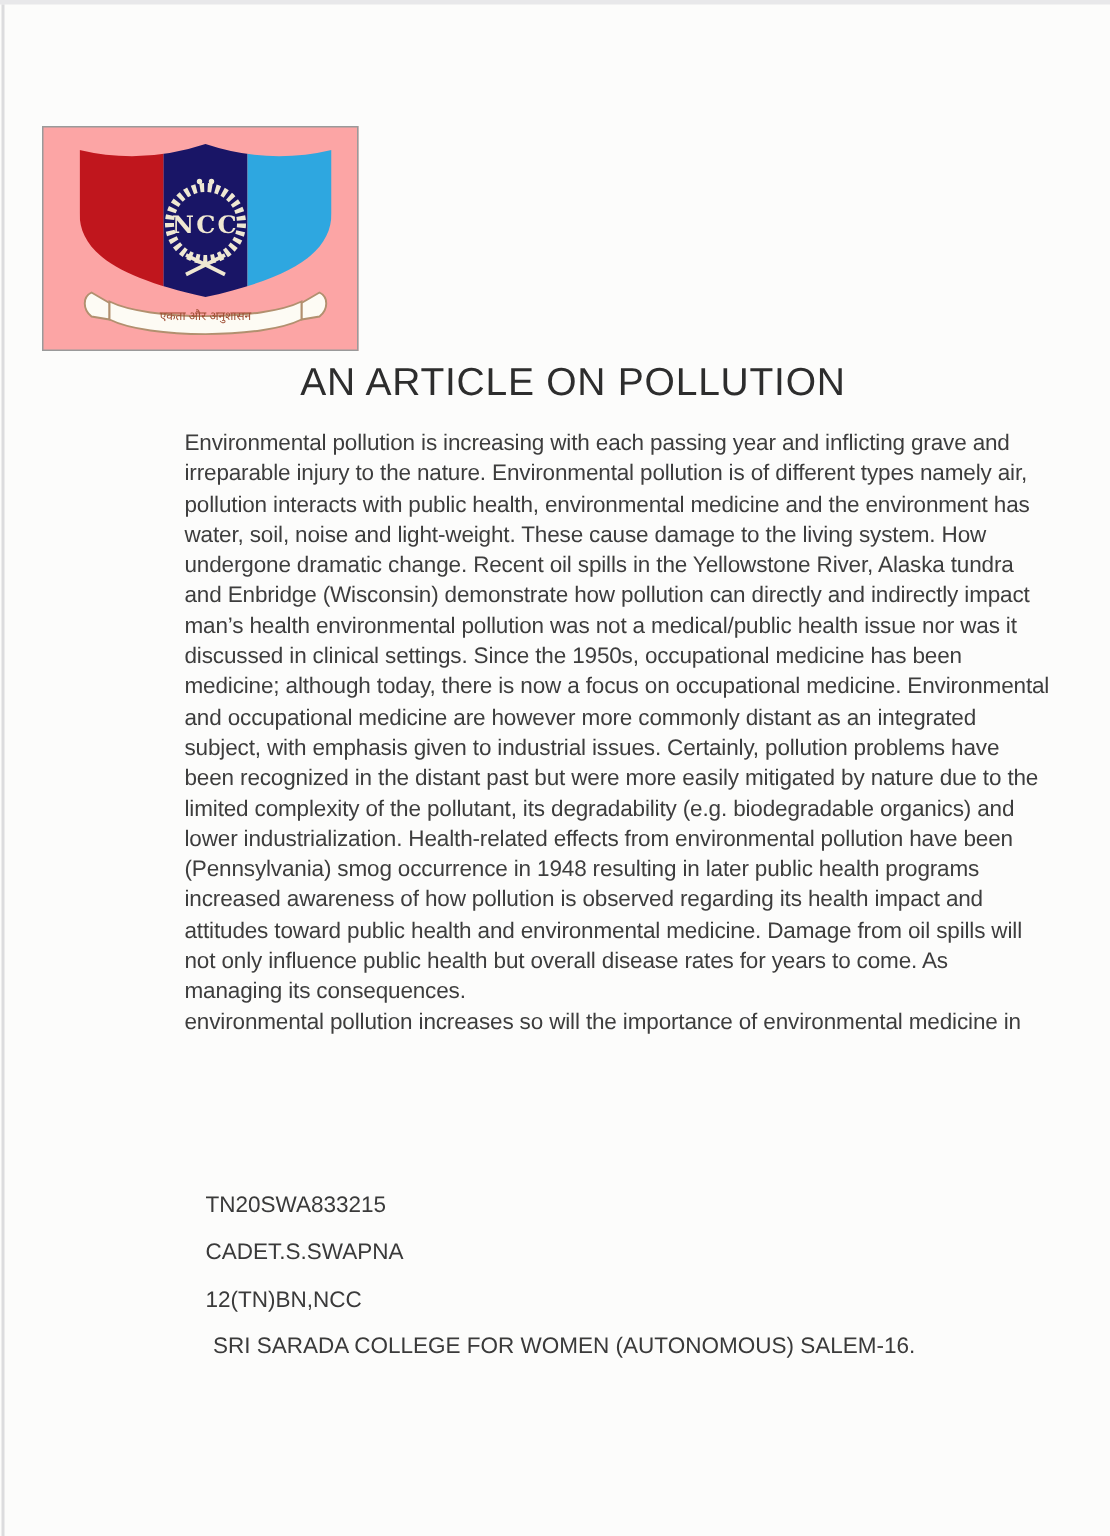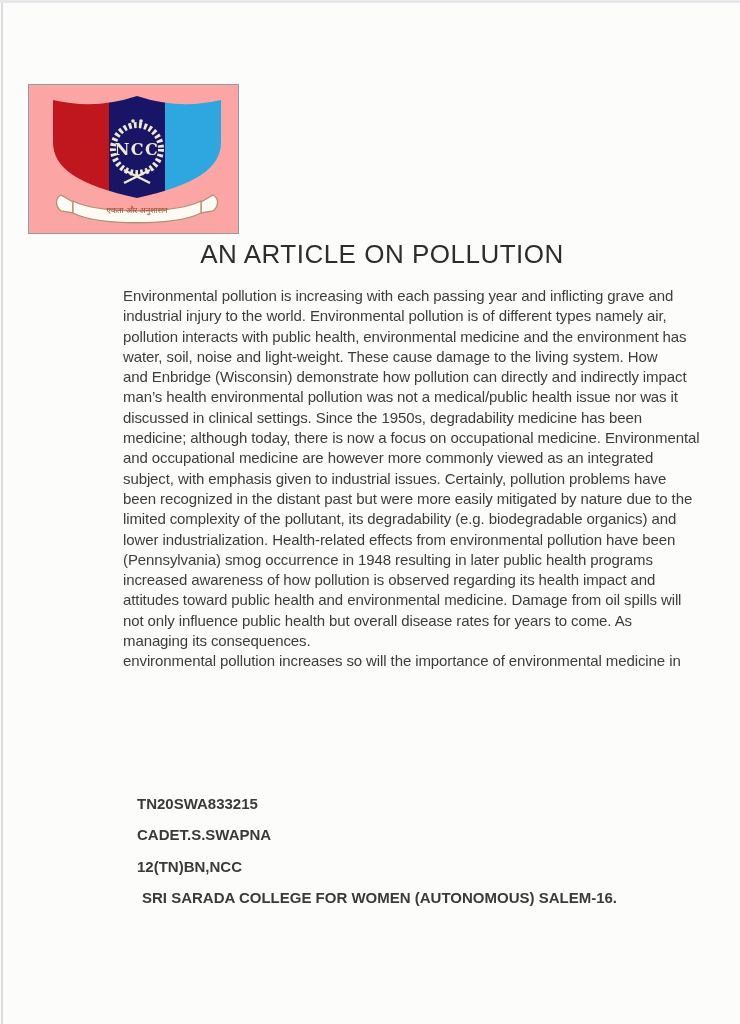--- a/index.html
+++ b/index.html
@@ -47,21 +47,20 @@
   }
   .body-line {
     height: 20.3px;
     line-height: 20.3px;
     white-space: nowrap;
   }
   .footer-block {
     position: absolute; left: 137px; top: 788px;
     font-size: 15px;
     color: #3a3a3a;
-    font-weight: bold;
   }
   .footer-line {
     height: 31.3px;
     line-height: 31.3px;
     white-space: nowrap;
   }
   .footer-line.indent { padding-left: 5px; }
 </style>
 </head>
 <body>
@@ -93,28 +92,29 @@
       <path d="M44,116 C70,129 146,129 172,116 L172,128 C146,141 70,141 44,128 Z" fill="#fdfbf4" stroke="#b2906f"></path>
       <text x="108" y="128" text-anchor="middle" font-size="8" fill="#9c4a30">एकता और अनुशासन</text>
     </g>
   </svg>
 </div>
 
 <div class="doc-title">AN ARTICLE ON POLLUTION</div>
 
 <div class="body-text">
   <div class="body-line">Environmental pollution is increasing with each passing year and inflicting grave and</div>
-  <div class="body-line">industrial injury to the world. Environmental pollution is of different types namely air,</div>
+  <div class="body-line">irreparable injury to the nature. Environmental pollution is of different types namely air,</div>
   <div class="body-line">pollution interacts with public health, environmental medicine and the environment has</div>
   <div class="body-line">water, soil, noise and light-weight. These cause damage to the living system. How</div>
+  <div class="body-line">undergone dramatic change. Recent oil spills in the Yellowstone River, Alaska tundra</div>
   <div class="body-line">and Enbridge (Wisconsin) demonstrate how pollution can directly and indirectly impact</div>
   <div class="body-line">man’s health environmental pollution was not a medical/public health issue nor was it</div>
-  <div class="body-line">discussed in clinical settings. Since the 1950s, degradability medicine has been</div>
+  <div class="body-line">discussed in clinical settings. Since the 1950s, occupational medicine has been</div>
   <div class="body-line">medicine; although today, there is now a focus on occupational medicine. Environmental</div>
-  <div class="body-line">and occupational medicine are however more commonly viewed as an integrated</div>
+  <div class="body-line">and occupational medicine are however more commonly distant as an integrated</div>
   <div class="body-line">subject, with emphasis given to industrial issues. Certainly, pollution problems have</div>
   <div class="body-line">been recognized in the distant past but were more easily mitigated by nature due to the</div>
   <div class="body-line">limited complexity of the pollutant, its degradability (e.g. biodegradable organics) and</div>
   <div class="body-line">lower industrialization. Health-related effects from environmental pollution have been</div>
   <div class="body-line">(Pennsylvania) smog occurrence in 1948 resulting in later public health programs</div>
   <div class="body-line">increased awareness of how pollution is observed regarding its health impact and</div>
   <div class="body-line">attitudes toward public health and environmental medicine. Damage from oil spills will</div>
   <div class="body-line">not only influence public health but overall disease rates for years to come. As</div>
   <div class="body-line">managing its consequences.</div>
   <div class="body-line">environmental pollution increases so will the importance of environmental medicine in</div>

